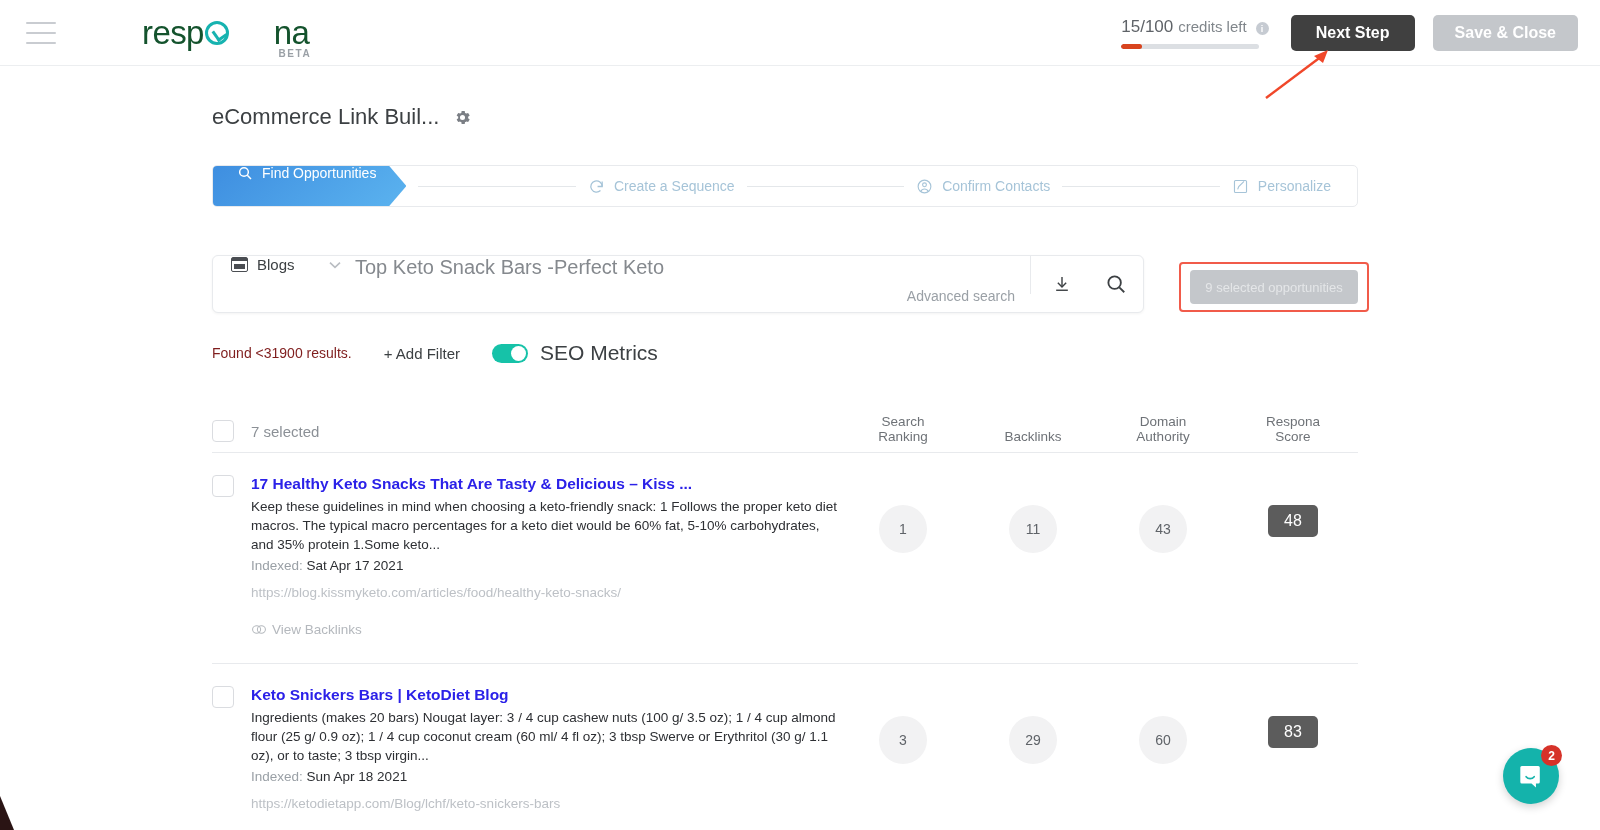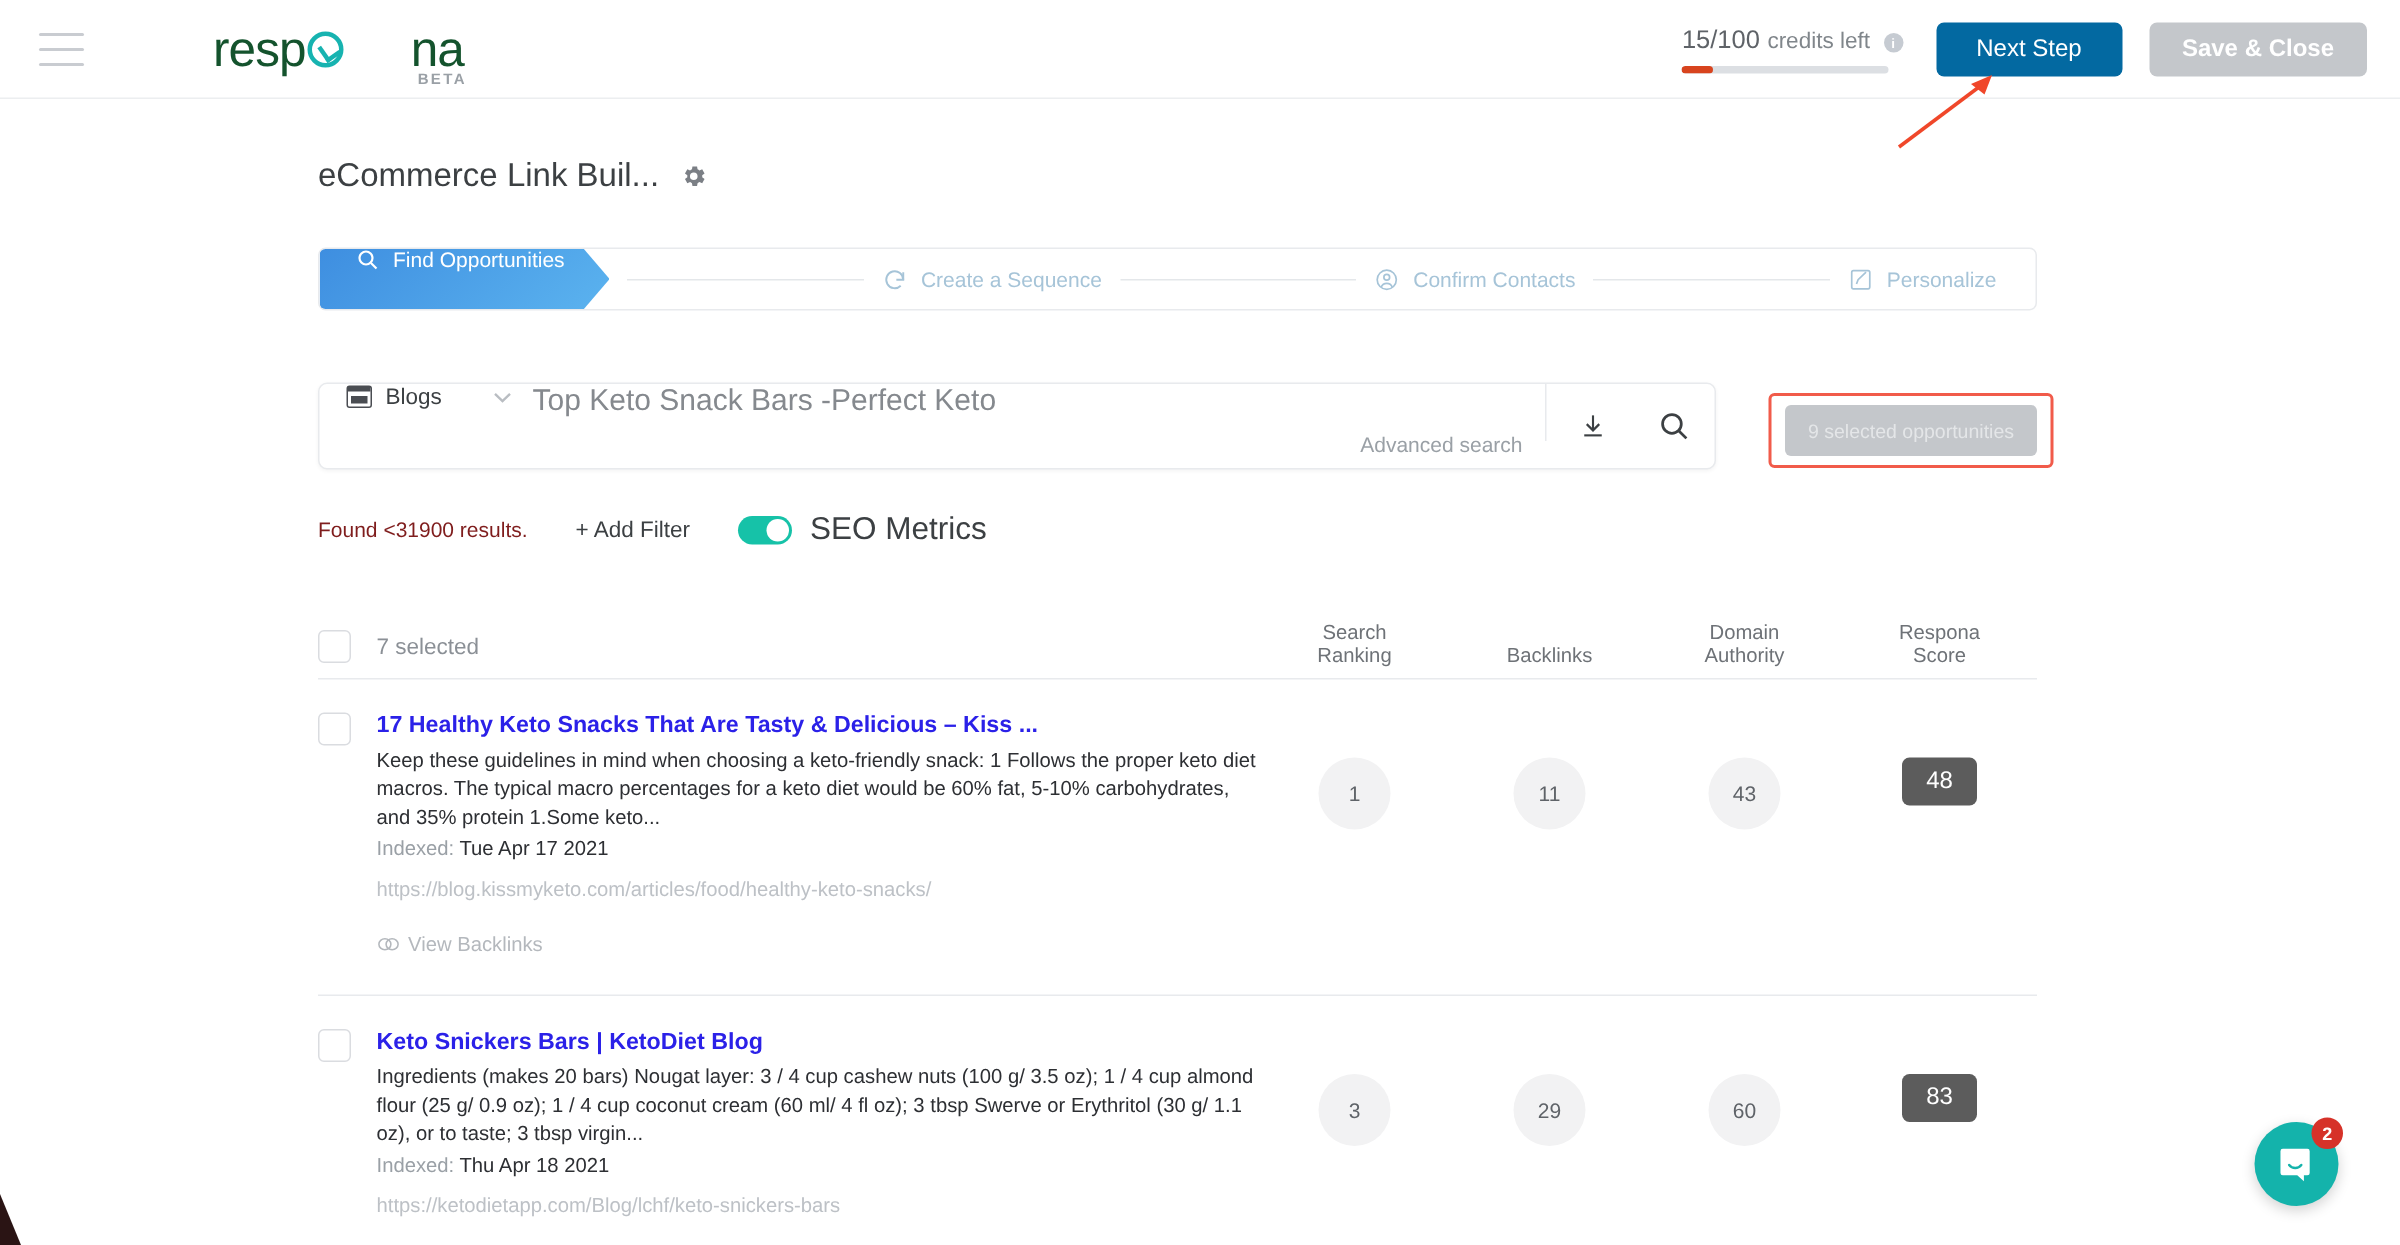--- a/index.html
+++ b/index.html
@@ -61,21 +61,21 @@
   .credits-bar {
     margin-top: 7px; width: 138px; height: 5px; border-radius: 3px; background: #dcdfe3; overflow: hidden;
   }
   .credits-bar-fill { height: 100%; background: #d8441e; border-radius: 3px; }
 
   .btn {
     border: none; border-radius: 5px; font-size: 16px; cursor: pointer;
     font-family: "Liberation Sans", sans-serif; padding: 0 22px; height: 36px;
     display: inline-flex; align-items: center; justify-content: center;
   }
-  .btn-primary { background: #0369a1; color: #fff; font-weight: 400; min-width: 124px; text-align: right; }
+  .btn-primary { background: #404040; color: #fff; font-weight: 700; min-width: 124px; text-align: right; }
   .btn-muted { background: #c4c7cb; color: #fff; font-weight: 600; min-width: 142px; }
 
   
   .annot-arrow { position: absolute; left: 1262px; top: 50px; width: 70px; height: 52px; pointer-events: none; }
 
   
   .page { position: absolute; top: 66px; left: 0; width: 1600px; }
 
   .project-row { display: flex; align-items: center; gap: 14px; margin: 38px 0 0 212px; }
   .project-title { font-size: 22px; color: #3c4043; }
@@ -364,21 +364,21 @@
     </div>
 
     <div class="row">
       <div class="row-left">
         <span class="checkbox"></span>
         <div class="row-body">
           <div class="row-title">17 Healthy Keto Snacks That Are Tasty &amp; Delicious – Kiss ...</div>
           <div class="row-snippet">Keep these guidelines in mind when choosing a keto-friendly snack: 1 Follows the proper keto diet macros. The typical macro percentages for a keto diet would be 60% fat, 5-10% carbohydrates, and 35% protein 1.Some keto...</div>
           <div class="row-indexed">
             <span class="lbl">Indexed:</span>
-            <span>Tue Apr 17 2021</span>
+            <span>Sat Apr 17 2021</span>
           </div>
           <div class="row-url">https://blog.kissmyketo.com/articles/food/healthy-keto-snacks/</div>
           <div class="backlinks">
             <svg class="link-icon" viewBox="0 0 20 12" fill="none" stroke="#b4b8bd" stroke-width="1.3">
               <ellipse cx="7" cy="6" rx="5" ry="4.6"></ellipse>
                 <ellipse cx="13" cy="6" rx="5" ry="4.6"></ellipse>
             </svg>
             <span>View Backlinks</span>
           </div>
         </div>
@@ -398,21 +398,21 @@
     </div>
 
     <div class="row">
       <div class="row-left">
         <span class="checkbox"></span>
         <div class="row-body">
           <div class="row-title">Keto Snickers Bars | KetoDiet Blog</div>
           <div class="row-snippet">Ingredients (makes 20 bars) Nougat layer: 3 / 4 cup cashew nuts (100 g/ 3.5 oz); 1 / 4 cup almond flour (25 g/ 0.9 oz); 1 / 4 cup coconut cream (60 ml/ 4 fl oz); 3 tbsp Swerve or Erythritol (30 g/ 1.1 oz), or to taste; 3 tbsp virgin...</div>
           <div class="row-indexed">
             <span class="lbl">Indexed:</span>
-            <span>Thu Apr 18 2021</span>
+            <span>Sun Apr 18 2021</span>
           </div>
           <div class="row-url">https://ketodietapp.com/Blog/lchf/keto-snickers-bars</div>
           <div class="backlinks">
 
             <span>View Backlinks</span>
           </div>
         </div>
       </div>
       <div class="metric-cell">
         <span class="metric-circle">3</span>

